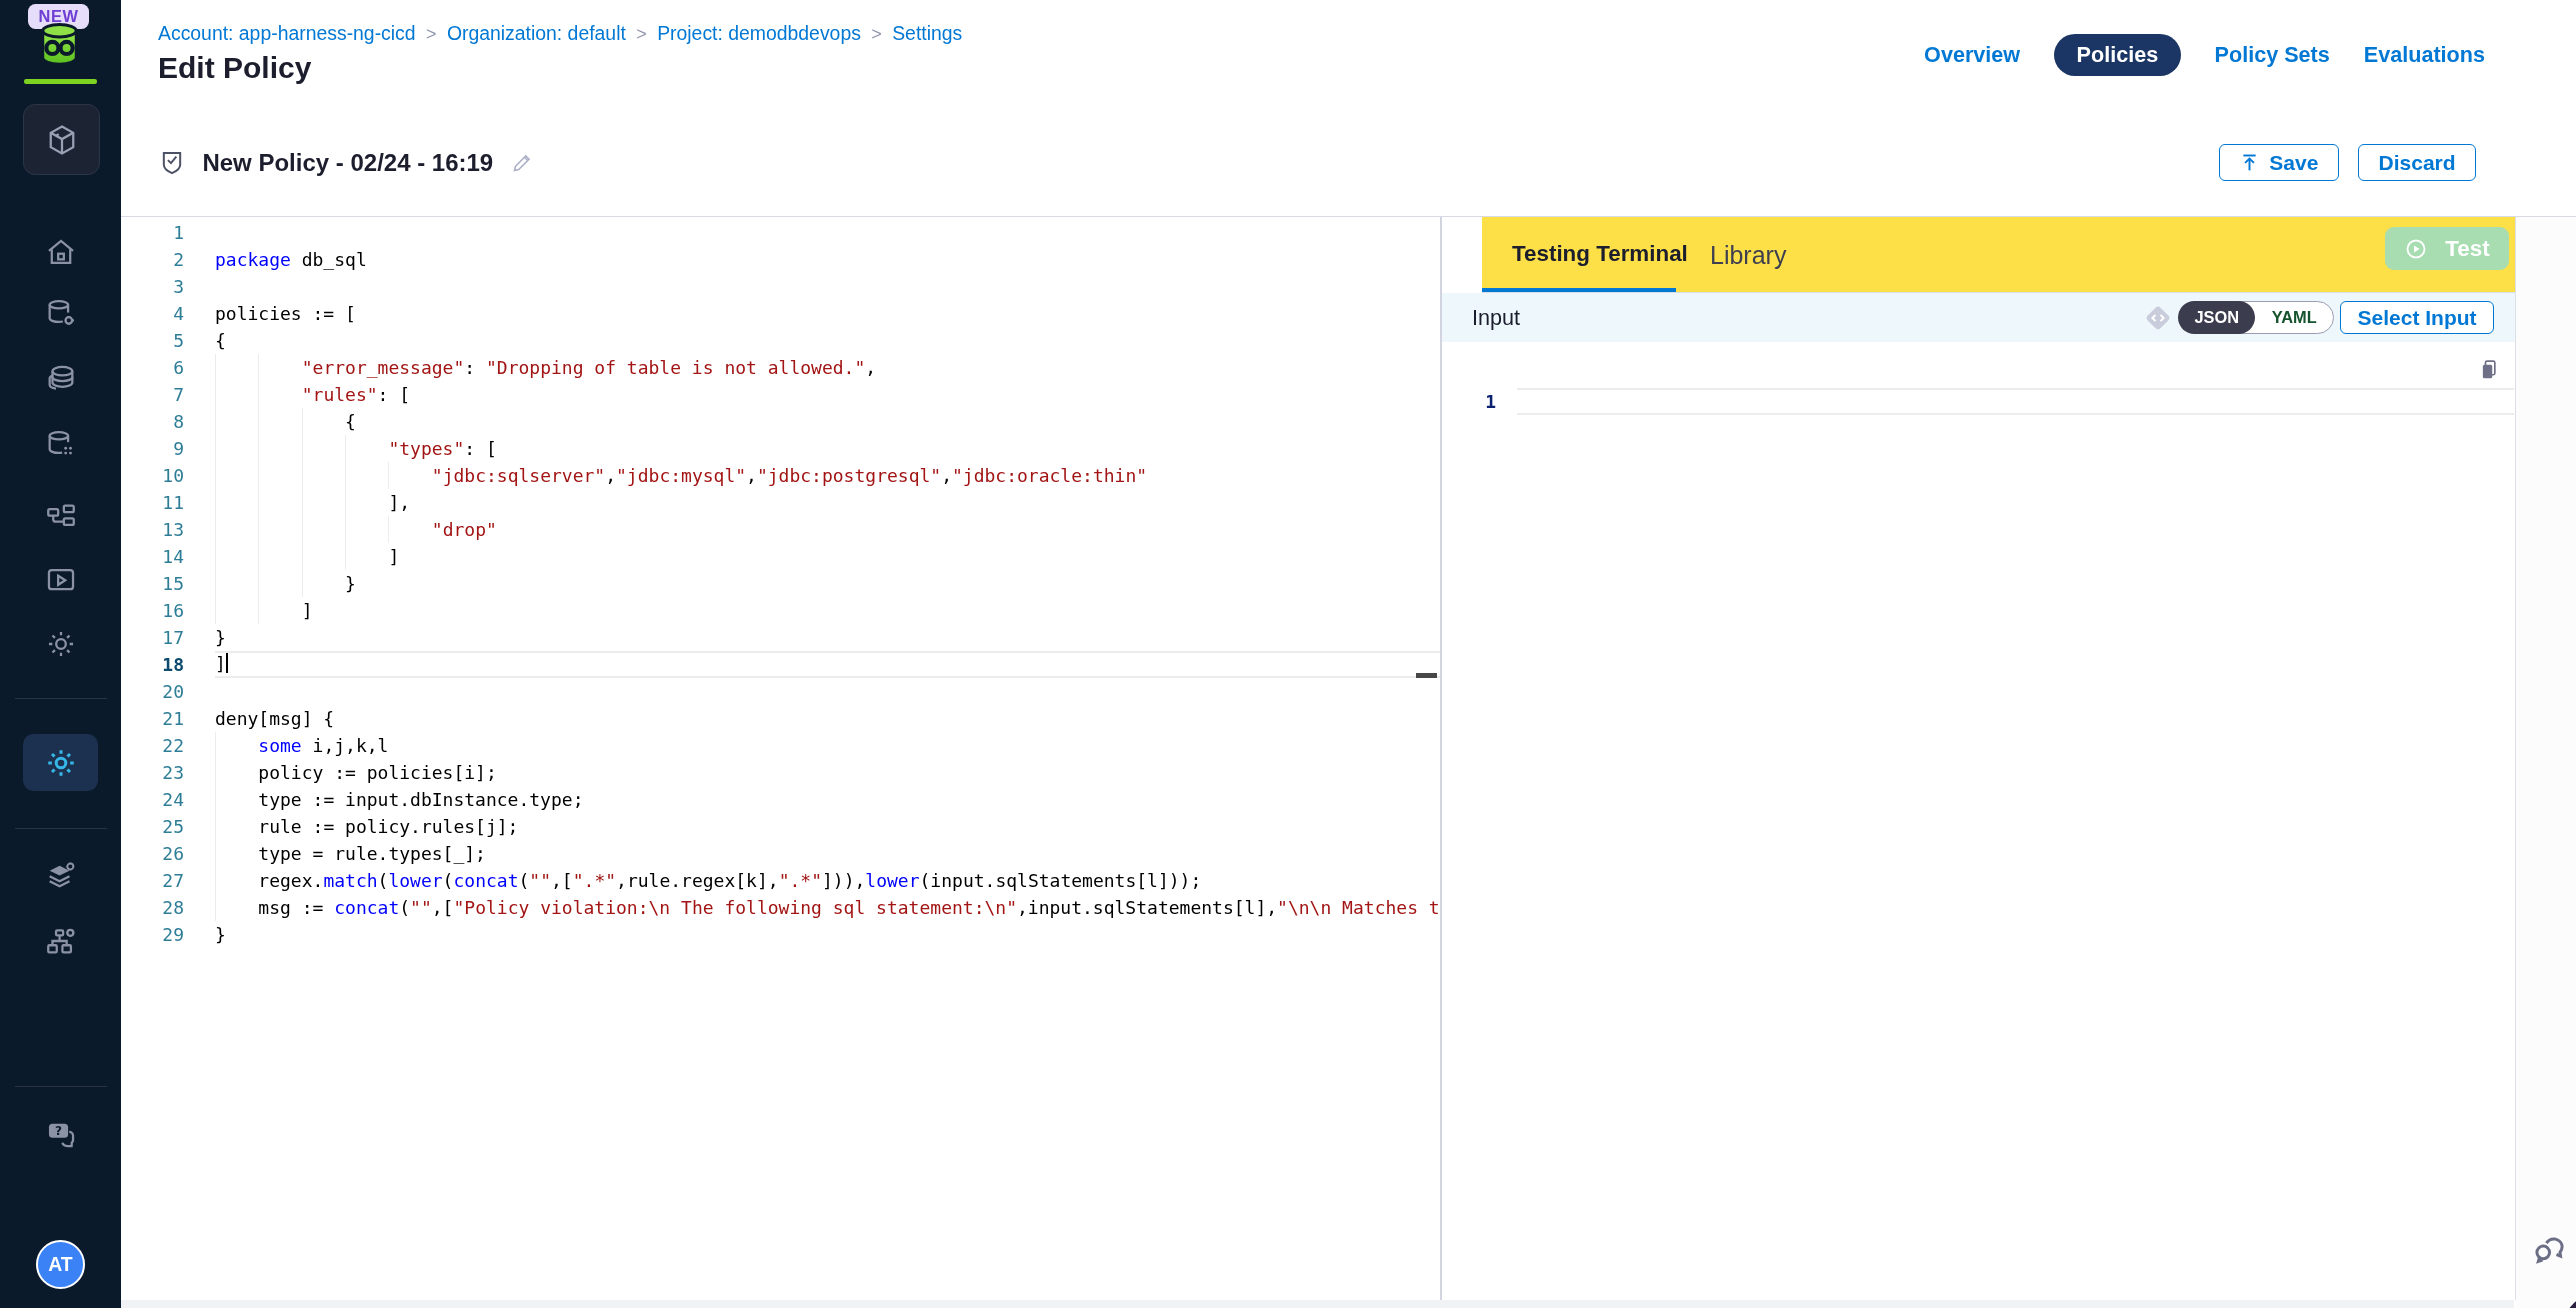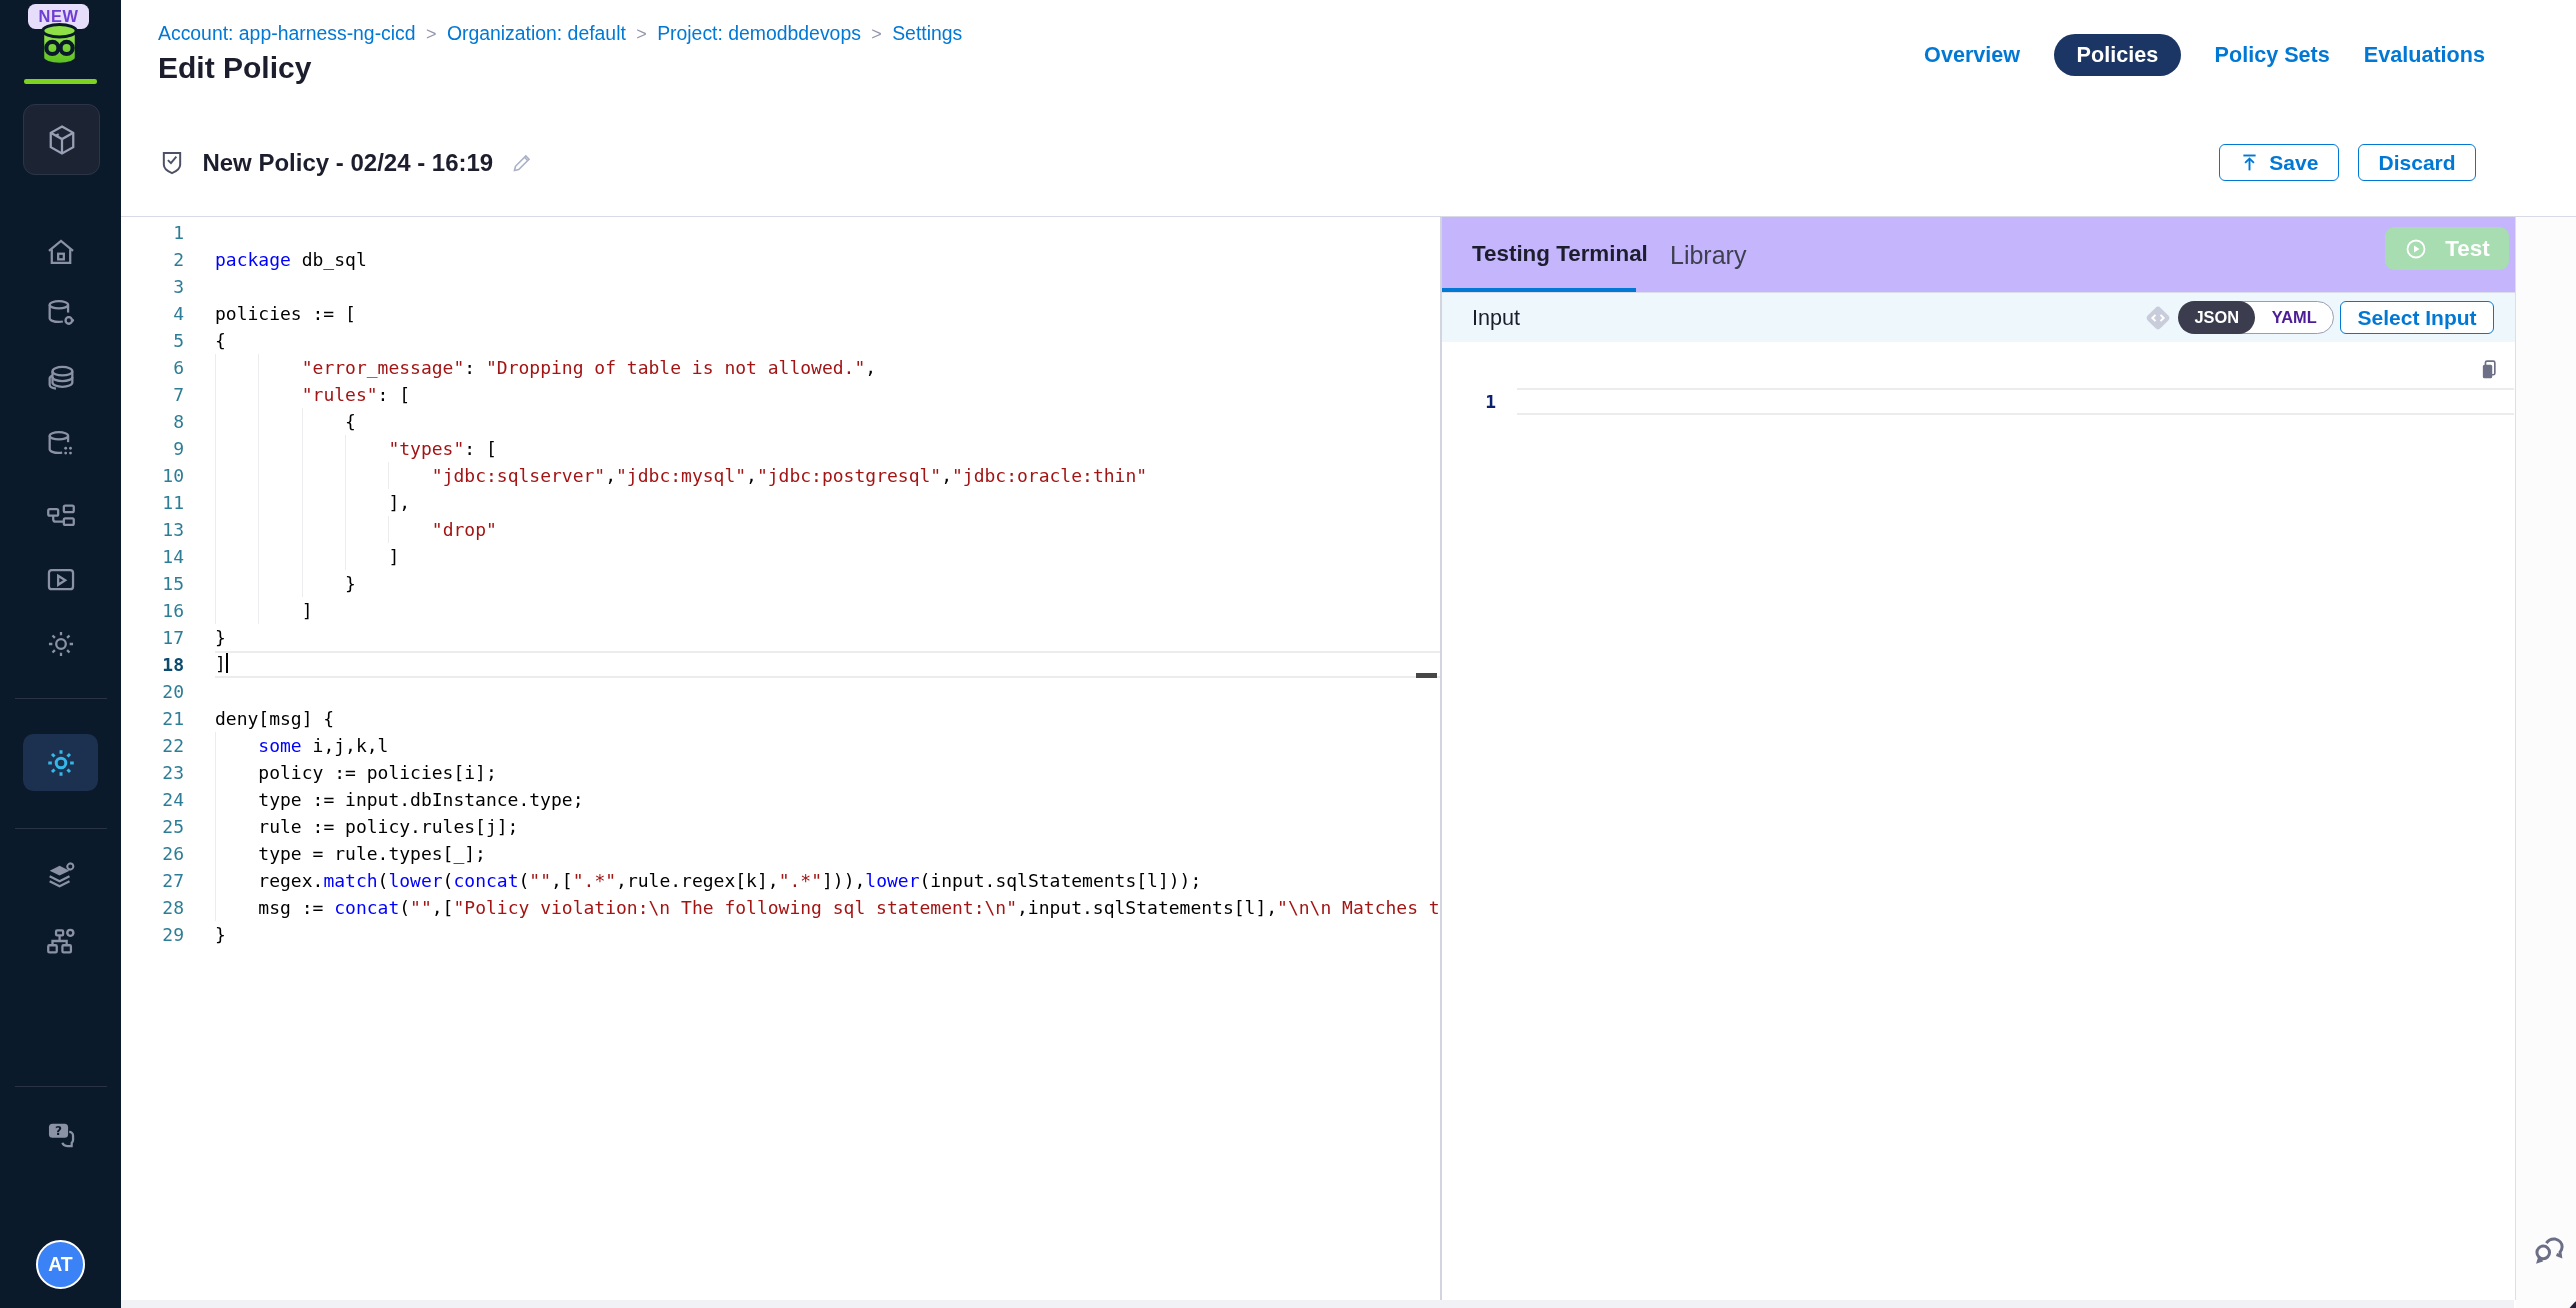--- a/index.html
+++ b/index.html
@@ -47,33 +47,33 @@
   .lc{flex:1;margin-left:31px;white-space:pre;color:#000;}
   .code-row.active .ln{color:#0c4a6e;font-weight:bold;}
   .code-row.active .lc{border-top:2.2px solid #ececec;border-bottom:2.2px solid #ececec;line-height:22.4px;box-sizing:border-box;}
   .ind{display:inline-block;box-shadow:inset 0.7px 0 0 #e4e4e8;}
   .tok-k{color:#0000ff;} .tok-s{color:#a31515;} .tok-d{color:#000000;}
   .caret{display:inline-block;width:2.2px;height:19.4px;background:#000;vertical-align:-3px;}
   .ruler-dash{position:absolute;right:3px;top:456px;width:21px;height:4.5px;background:#474747;}
   .v-divider{position:absolute;left:1440px;top:217px;width:1.5px;height:1092px;background:#d2d4df;}
   
   .panel{position:absolute;left:1442px;top:217px;width:1073px;height:1083px;background:#fff;border-right:1.5px solid #dcdee8;box-sizing:content-box;}
-  .panel-header{position:relative;height:75px;border-bottom:0.7px solid #dbdde8;background:#c4b5fd;}
+  .panel-header{position:relative;height:75px;border-bottom:0.7px solid #dbdde8;background:#fde047;margin-left:40px;}
   .ptab-active{position:absolute;left:30px;top:24px;font-size:22.4px;font-weight:bold;color:#1c1e2d;}
   .ptab{position:absolute;left:228px;top:24px;font-size:25px;color:#3e4050;}
   .ptab-underline{position:absolute;left:0;bottom:0;width:194px;height:4.5px;background:#0278d5;}
   .test-btn{position:absolute;right:6px;top:10.4px;height:43px;padding:0 19.4px;border-radius:9px;background:#a7ddb0;
             color:#fff;font-size:22.4px;font-weight:bold;display:flex;align-items:center;gap:17px;border:none;}
   .input-row{position:relative;height:49px;background:#eef7fb;display:flex;align-items:center;}
   .input-label{margin-left:30px;font-size:21.6px;color:#1c1e2d;}
   .input-right{position:absolute;right:21px;display:flex;align-items:center;gap:6px;}
   .fmt-toggle{display:flex;align-items:center;background:#fff;border:1.5px solid #9a9db1;border-radius:745px;height:33px;box-sizing:border-box;}
   .fmt-seg{font-size:16.4px;font-weight:bold;padding:0 16.4px;height:33px;display:flex;align-items:center;border-radius:745px;box-sizing:border-box;}
   .fmt-json{background:#3b3c4e;color:#fff;margin:-1.5px 0 -1.5px -1.5px;height:33px;}
-  .fmt-yaml{color:#4c1d95;text-align:right;}
+  .fmt-yaml{color:#14532d;text-align:right;}
   .select-input-btn{height:33px;padding:0 16.4px;border:1.5px solid #0278d5;border-radius:6px;background:#fff;
                     color:#0278d5;font-size:21px;font-weight:600;display:flex;align-items:center;box-sizing:border-box;}
   .input-editor{position:relative;height:957px;background:#fff;}
   .copy-ic{position:absolute;right:16.4px;top:15px;}
   .irow{position:absolute;left:0;top:46px;right:1.5px;display:flex;height:27px;line-height:27px;
         font-family:"DejaVu Sans Mono",monospace;font-size:18px;}
   .iln{flex:0 0 54px;text-align:right;color:#0b216f;font-weight:bold;}
   .ilc{flex:1;margin-left:21px;border-top:2.2px solid #ececec;border-bottom:2.2px solid #ececec;box-sizing:border-box;}
   
   .right-strip{position:absolute;left:2516px;top:217px;width:60px;height:1092px;background:#fcfcfd;}

